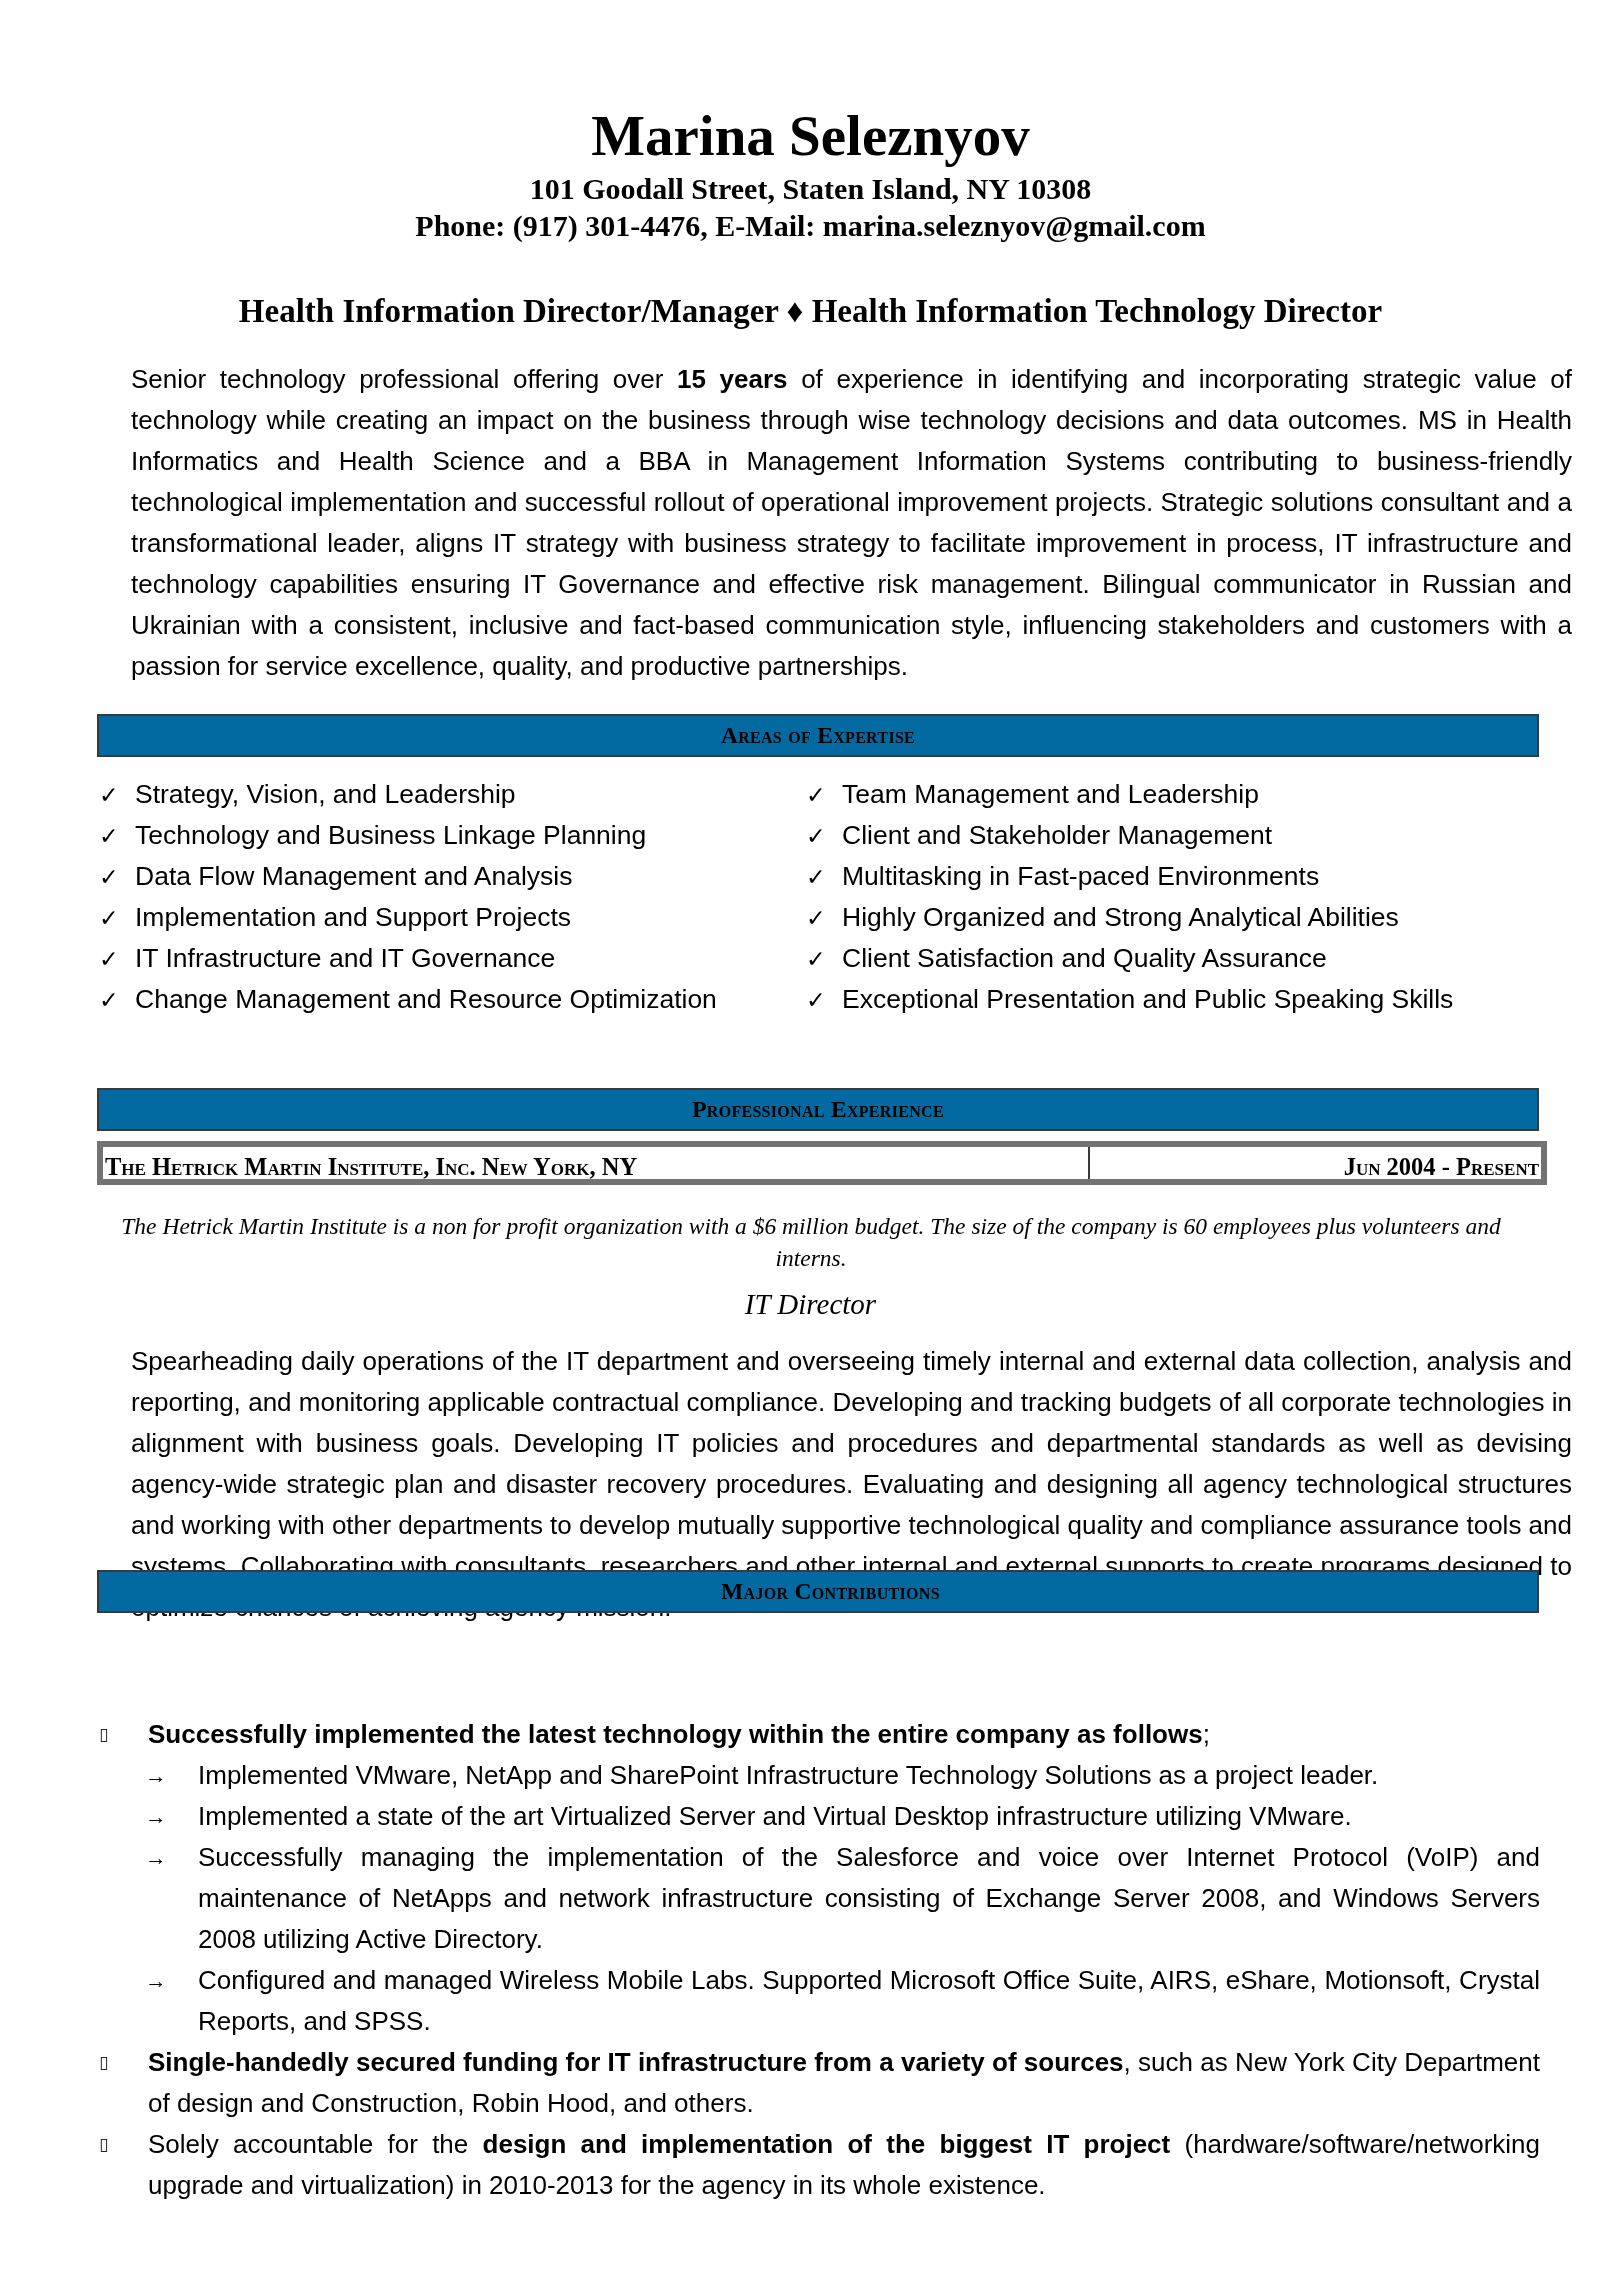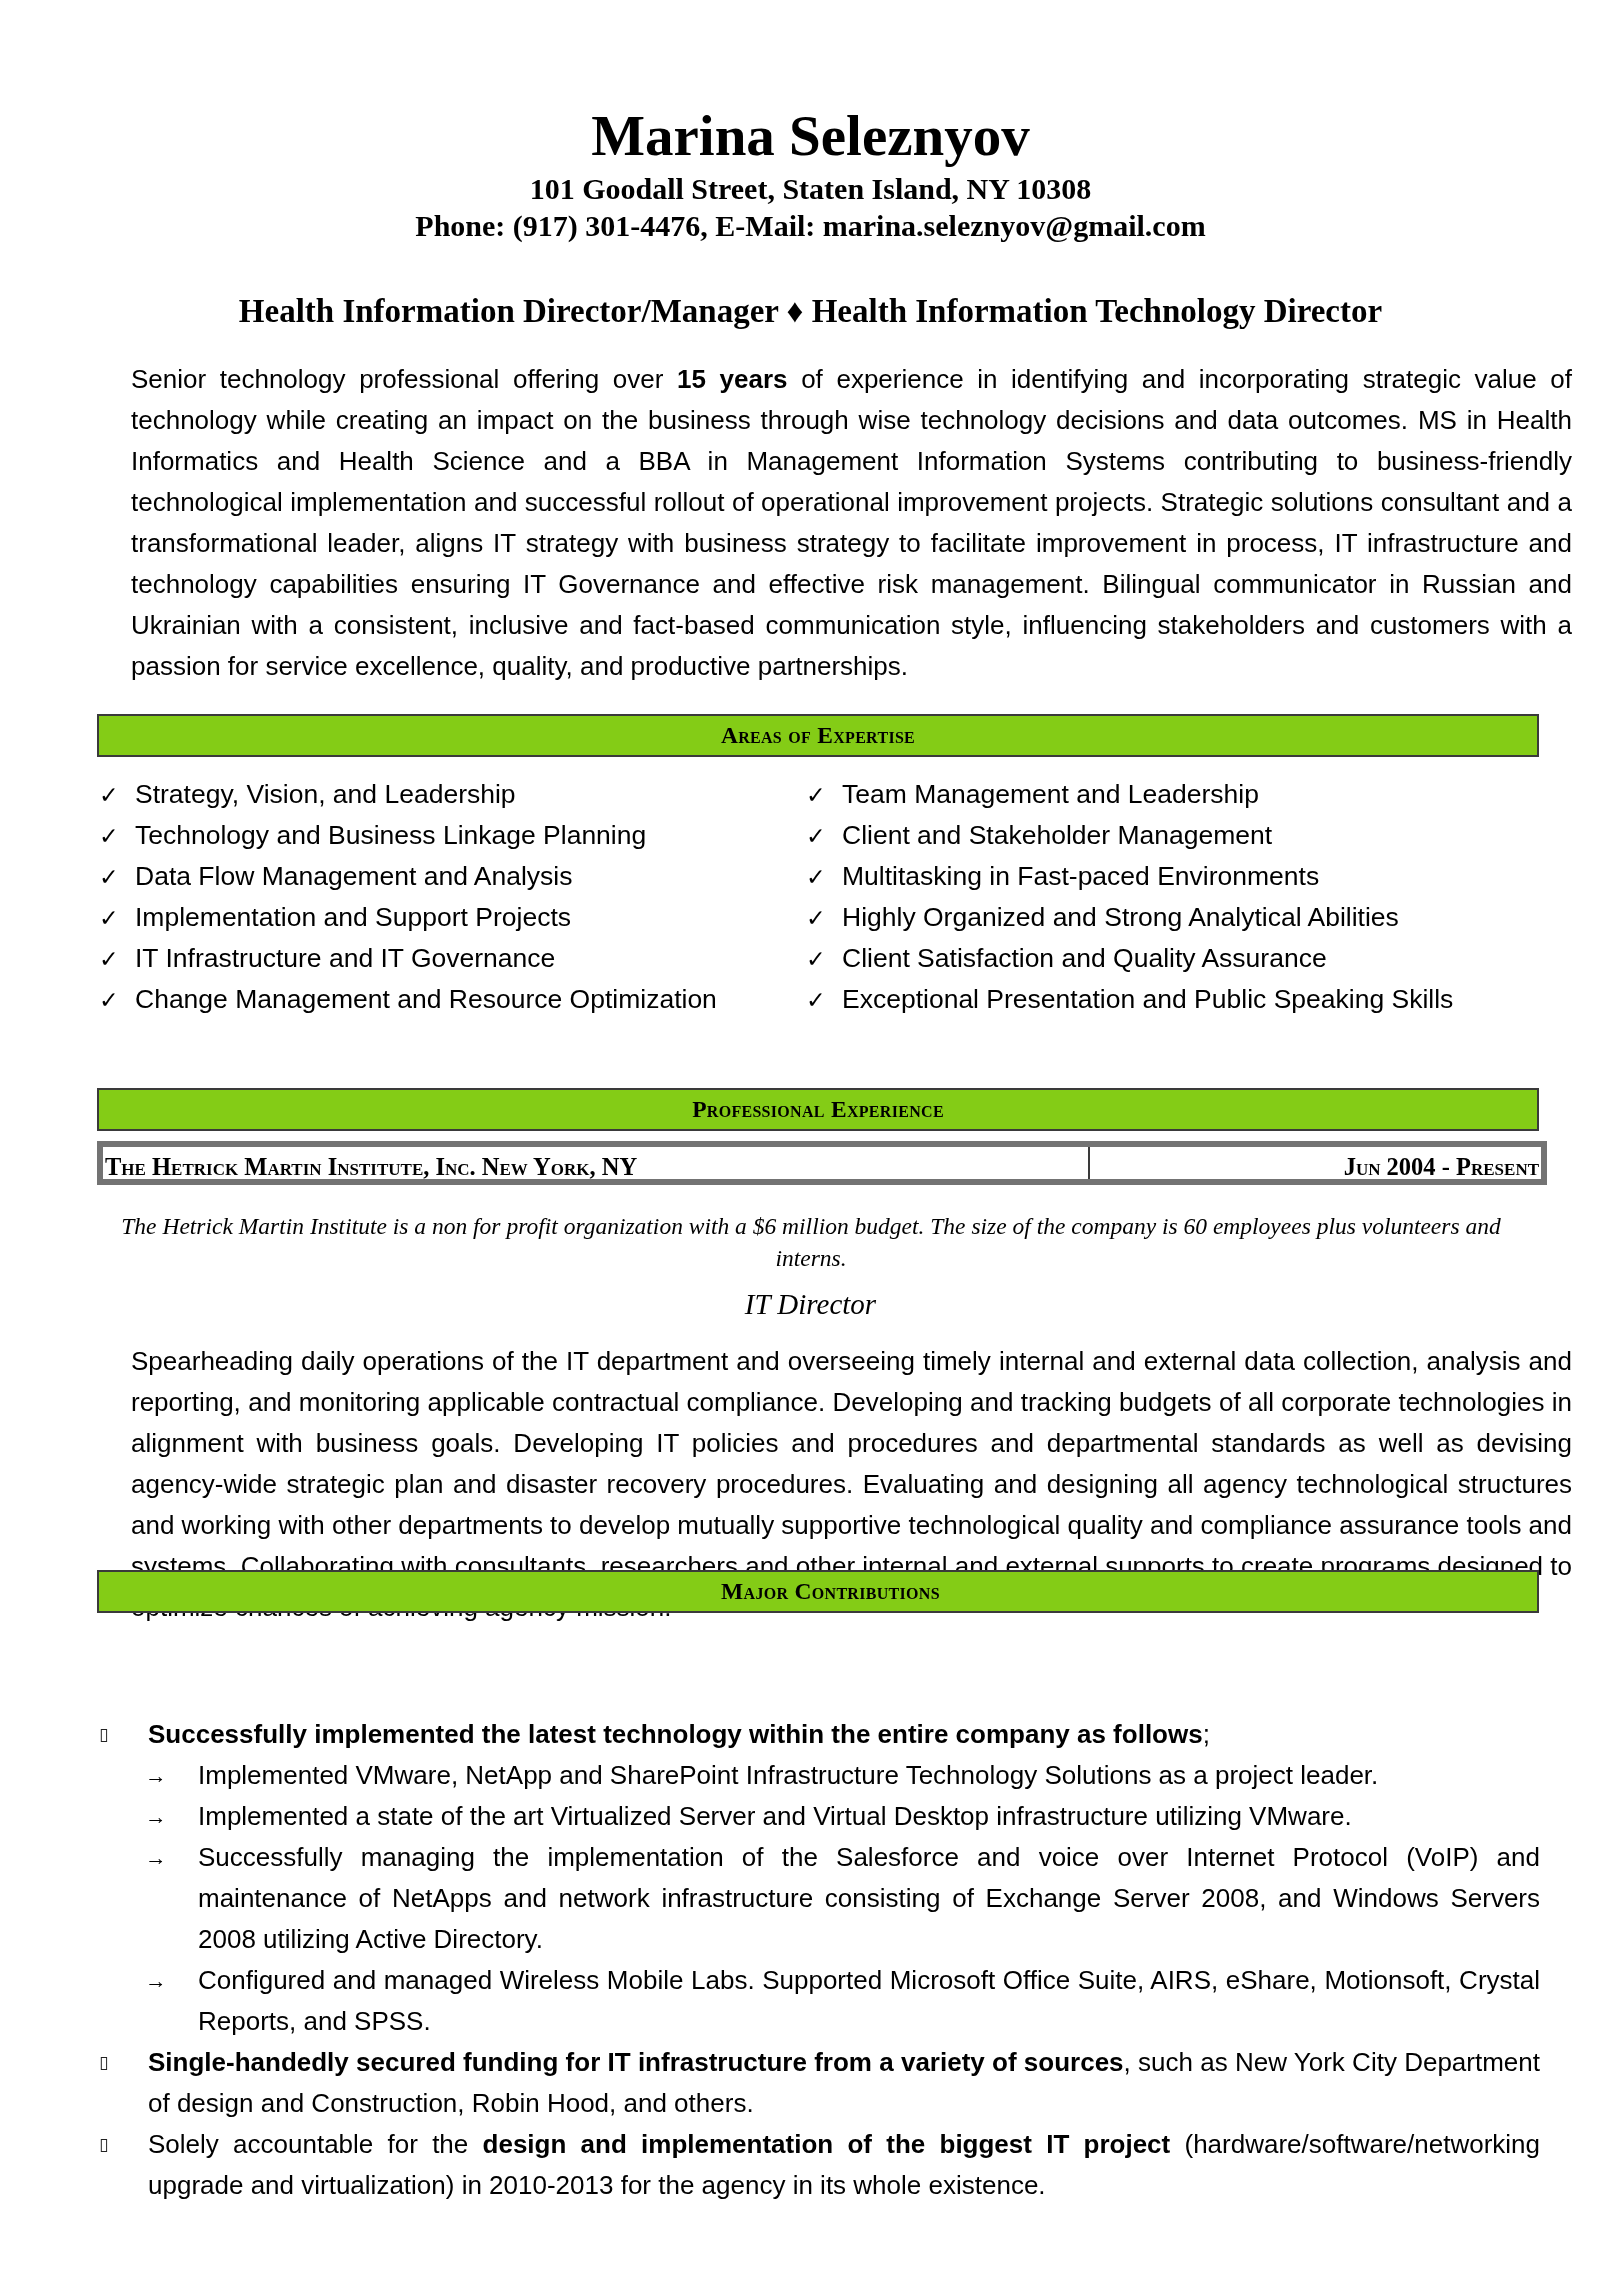--- a/index.html
+++ b/index.html
@@ -10,21 +10,21 @@
   .center { left:0; width:1621px; text-align:center; }
 
   #name { top:102px; font-size:57px; font-weight:bold; line-height:67px; }
   #address { top:171px; font-size:30px; font-weight:bold; line-height:35px; }
   #contact { top:208px; font-size:30px; font-weight:bold; line-height:35px; }
   #headline { top:292px; font-size:33px; font-weight:bold; line-height:39px; }
 
   .para { left:99px; width:1441px; font-size:26px; line-height:41px; text-align:justify; text-align-last:left;margin-left:32px; }
   #summary { top:359px; }
 
-  .section-box { left:97px; width:1442px; height:43px; background:#84cc16; border:2px solid #3a3a3a; box-sizing:border-box;
+  .section-box { left:97px; width:1442px; height:43px; background:#0369a1; border:2px solid #3a3a3a; box-sizing:border-box;
     text-align:center; font-size:23.5px; font-weight:bold; line-height:39px; font-variant:small-caps; letter-spacing:0.3px; }
   #areas-box { top:714px; }
   #prof-box { top:1088px; }
   #major-box { top:1570px;padding-left:25px; }
 
   .exp-col { top:774px; width:745px; }
   #exp-left { left:99px; }
   #exp-right { left:806px; }
   .exp-item { height:41px; line-height:41px; font-size:26.5px; white-space:nowrap; }
   .exp-item .check { display:inline-block; width:36px; font-size:23.5px; font-family:"DejaVu Sans", sans-serif; }

